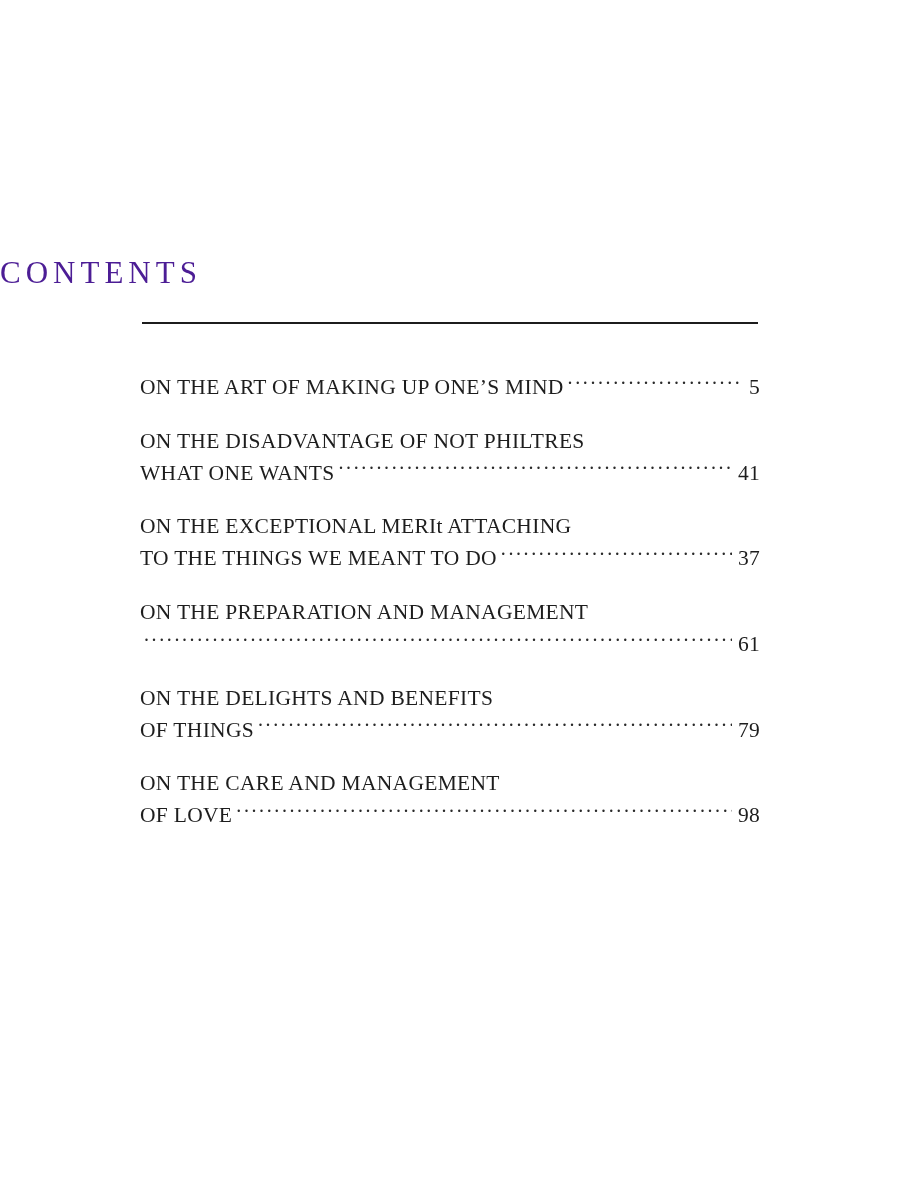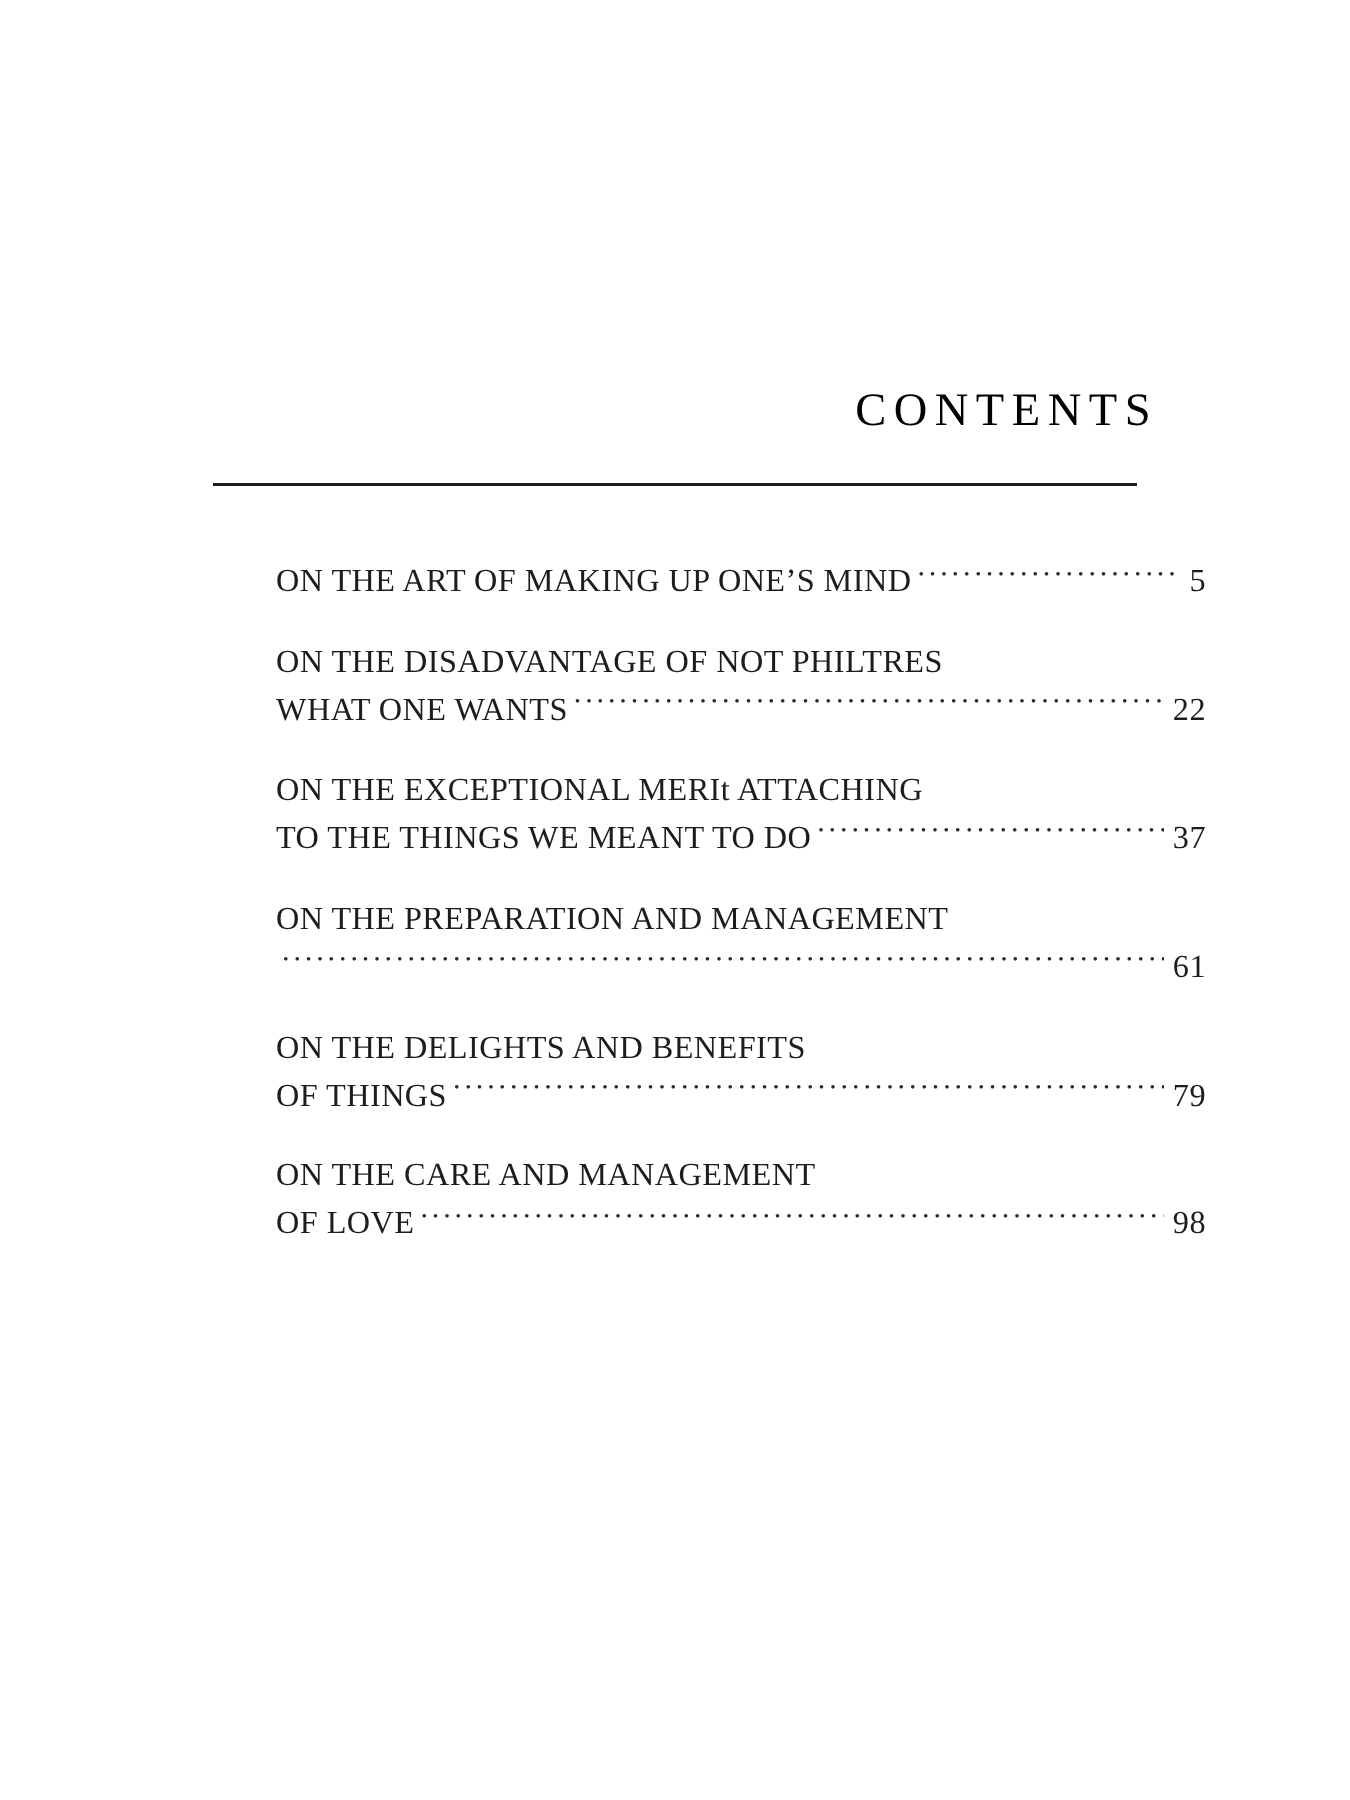--- a/index.html
+++ b/index.html
@@ -19,41 +19,40 @@
     width: 900px;
     height: 1200px;
     box-sizing: border-box;
     position: relative;
   }
   .toc-title {
     position: absolute;
     top: 255px;
     left: 0;
     width: 772px;
-    text-align: right;
+    text-align: left;
     font-family: "Liberation Serif", serif;
     font-size: 31px;
     letter-spacing: 5px;
-    color: #000000;
+    color: #4c1d95;
     font-weight: 400;
   }
   .rule {
     position: absolute;
     top: 322px;
     left: 142px;
     width: 616px;
     height: 2px;
     background: #1c1c1c;
   }
   .toc-list {
     position: absolute;
     top: 372px;
     left: 140px;
     width: 620px;
-    margin-left: 44px;
   }
   .toc-entry {
     margin-bottom: 22px;
   }
   .line {
     display: flex;
     align-items: baseline;
     font-size: 21.5px;
     line-height: 1.48;
     letter-spacing: 0.3px;
@@ -106,21 +105,21 @@
       </div>
     </div>
 
     <div class="toc-entry">
       <div class="line no-leader">
         <span class="txt">ON THE DISADVANTAGE OF NOT PHILTRES</span>
       </div>
       <div class="line">
         <span class="txt">WHAT ONE WANTS</span>
         <span class="leader"></span>
-        <span class="pageno">22</span>
+        <span class="pageno">41</span>
       </div>
     </div>
 
     <div class="toc-entry">
       <div class="line no-leader">
         <span class="txt">ON THE EXCEPTIONAL MERIt ATTACHING</span>
       </div>
       <div class="line">
         <span class="txt">TO THE THINGS WE MEANT TO DO</span>
         <span class="leader"></span>

